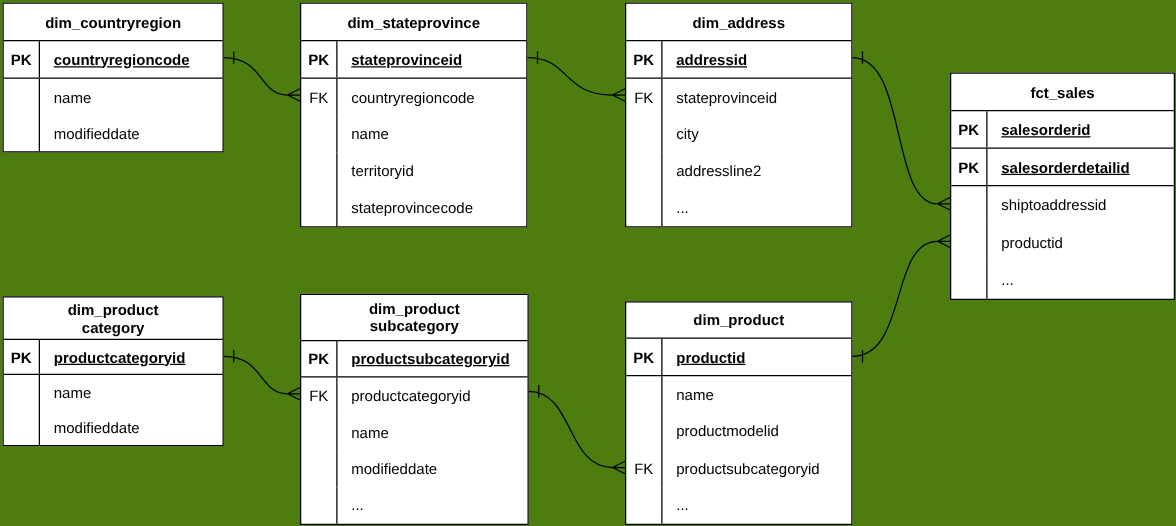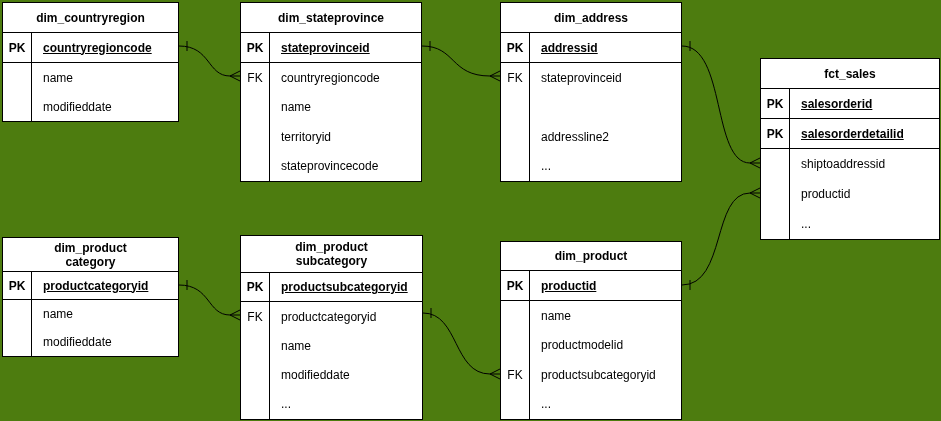--- a/index.html
+++ b/index.html
@@ -99,20 +99,23 @@
         </div>
     </div>
     <div class="e-row" style="height:29.5px">
       <div class="e-key">FK</div>
       <div class="e-cell">
           <span>stateprovinceid</span>
         </div>
     </div>
     <div class="e-row" style="height:29.5px">
       <div class="e-key"></div>
+      <div class="e-cell">
+          <span>city</span>
+        </div>
     </div>
     <div class="e-row" style="height:29.5px">
       <div class="e-key"></div>
       <div class="e-cell">
           <span>addressline2</span>
         </div>
     </div>
     <div class="e-row" style="height:29.5px">
       <div class="e-key"></div>
       <div class="e-cell">

